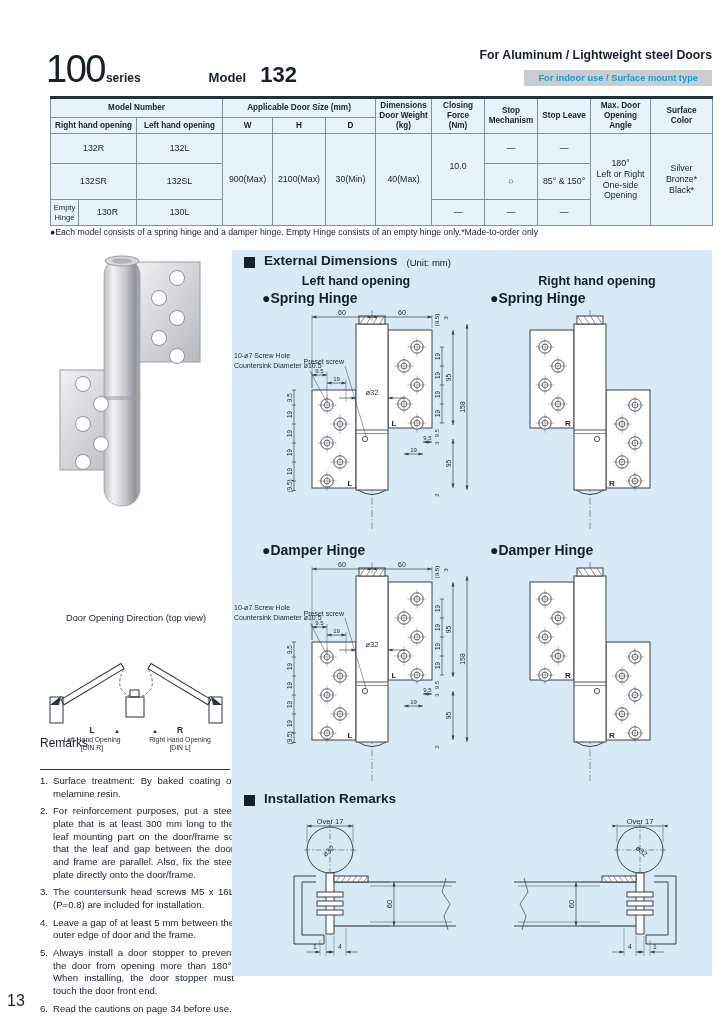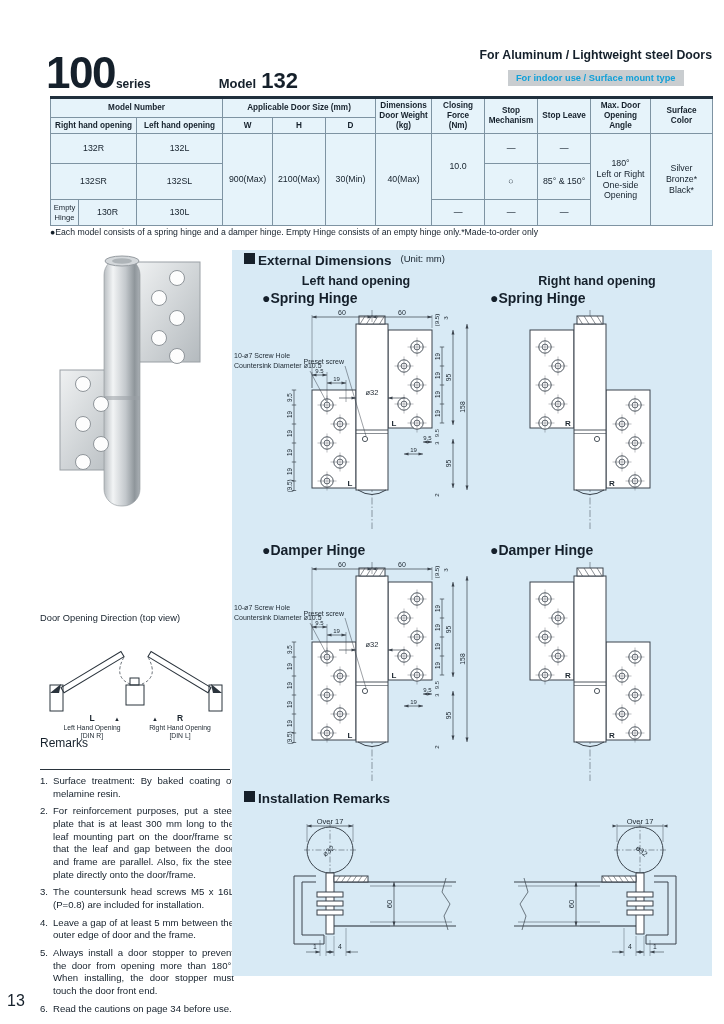--- a/index.html
+++ b/index.html
@@ -2,50 +2,50 @@
 <html><head>
 <meta charset="utf-8">
 <style>
   html,body{margin:0;padding:0;background:#fff}
   .page{position:relative;width:724px;height:1024px;background:#fff;overflow:hidden;
         font-family:"Liberation Sans",sans-serif;color:#15202b}
   .abs{position:absolute}
 
   
   .brand{left:46px;top:48px;display:flex;align-items:baseline}
-  .series-num{font-size:44px;font-weight:bold;letter-spacing:-1.5px}
+  .series-num{font-size:38px;font-weight:normal;letter-spacing:-1.5px}
   .series-word{font-size:12px;font-weight:bold;margin-left:1px}
   .model-word{font-size:13px;font-weight:bold;margin-left:68px}
-  .model-num{font-size:22px;font-weight:bold;margin-left:5px}
-  .hdr-right{right:12px;top:48px;text-align:center}
+  .model-num{font-size:22px;font-weight:bold;margin-left:14px}
+  .hdr-right{right:12px;top:48px;text-align:right}
   .hdr-title{font-size:12.3px;font-weight:bold;margin-bottom:5px}
   .badge{display:inline-block;background:#c9cdd0;color:#12a0d8;font-weight:bold;
-         font-size:9.3px;padding:3px 8px}
+         font-size:9.3px;padding:3px 14px}
 
   
   .spec{border-collapse:collapse;table-layout:fixed;width:662px;
         border:1px solid #5f7383;border-top:3px solid #20303d}
   .spec th,.spec td{border:1px solid #7e93a2;background:#e6f3fa;text-align:center;
         vertical-align:middle;padding:1px 2px}
   .spec th{font-size:8.2px;line-height:1.2;font-weight:bold}
   .spec td{font-size:8.8px;line-height:1.25}
   .ml{white-space:pre-line}
   .note-row{left:50px;top:227px;width:662px;display:flex;
         font-size:8.7px}
 
   
   .panel{left:232px;top:250px;width:480px;height:726px;background:#d8eaf5;overflow:hidden}
-  .sec-head{display:flex;align-items:flex-start;gap:3px;font-size:13.5px;font-weight:bold}
+  .sec-head{display:flex;align-items:flex-end;gap:9px;font-size:13.5px;font-weight:bold}
   .sq{width:11px;height:11px;background:#16202a;flex:0 0 auto}
-  .unit{font-size:9.5px;font-weight:normal;margin-left:6px}
+  .unit{font-size:9.5px;font-weight:normal;margin-left:0}
   .col-head{text-align:center;font-size:12.5px;font-weight:bold}
   .bullet-label{font-size:14px;font-weight:bold}
 
   
-  .dd-title{font-size:9.3px;text-align:left;margin-bottom:4px}
+  .dd-title{font-size:9.3px;text-align:center;margin-bottom:16px}
   .remarks-head{font-size:12px;font-weight:normal;border-bottom:1.5px solid #2a343d;
         padding-bottom:19px;width:190px}
   .ritem{display:flex;margin-top:5px;font-size:9.6px;line-height:1.32;text-align:justify;width:194px}
   .rnum{flex:0 0 13px}
   .rtext{flex:1}
   .pagenum{left:7px;top:992px;font-size:16px}
 
   svg text{font-family:"Liberation Sans",sans-serif;fill:#1d2730}
 </style>
 </head>

